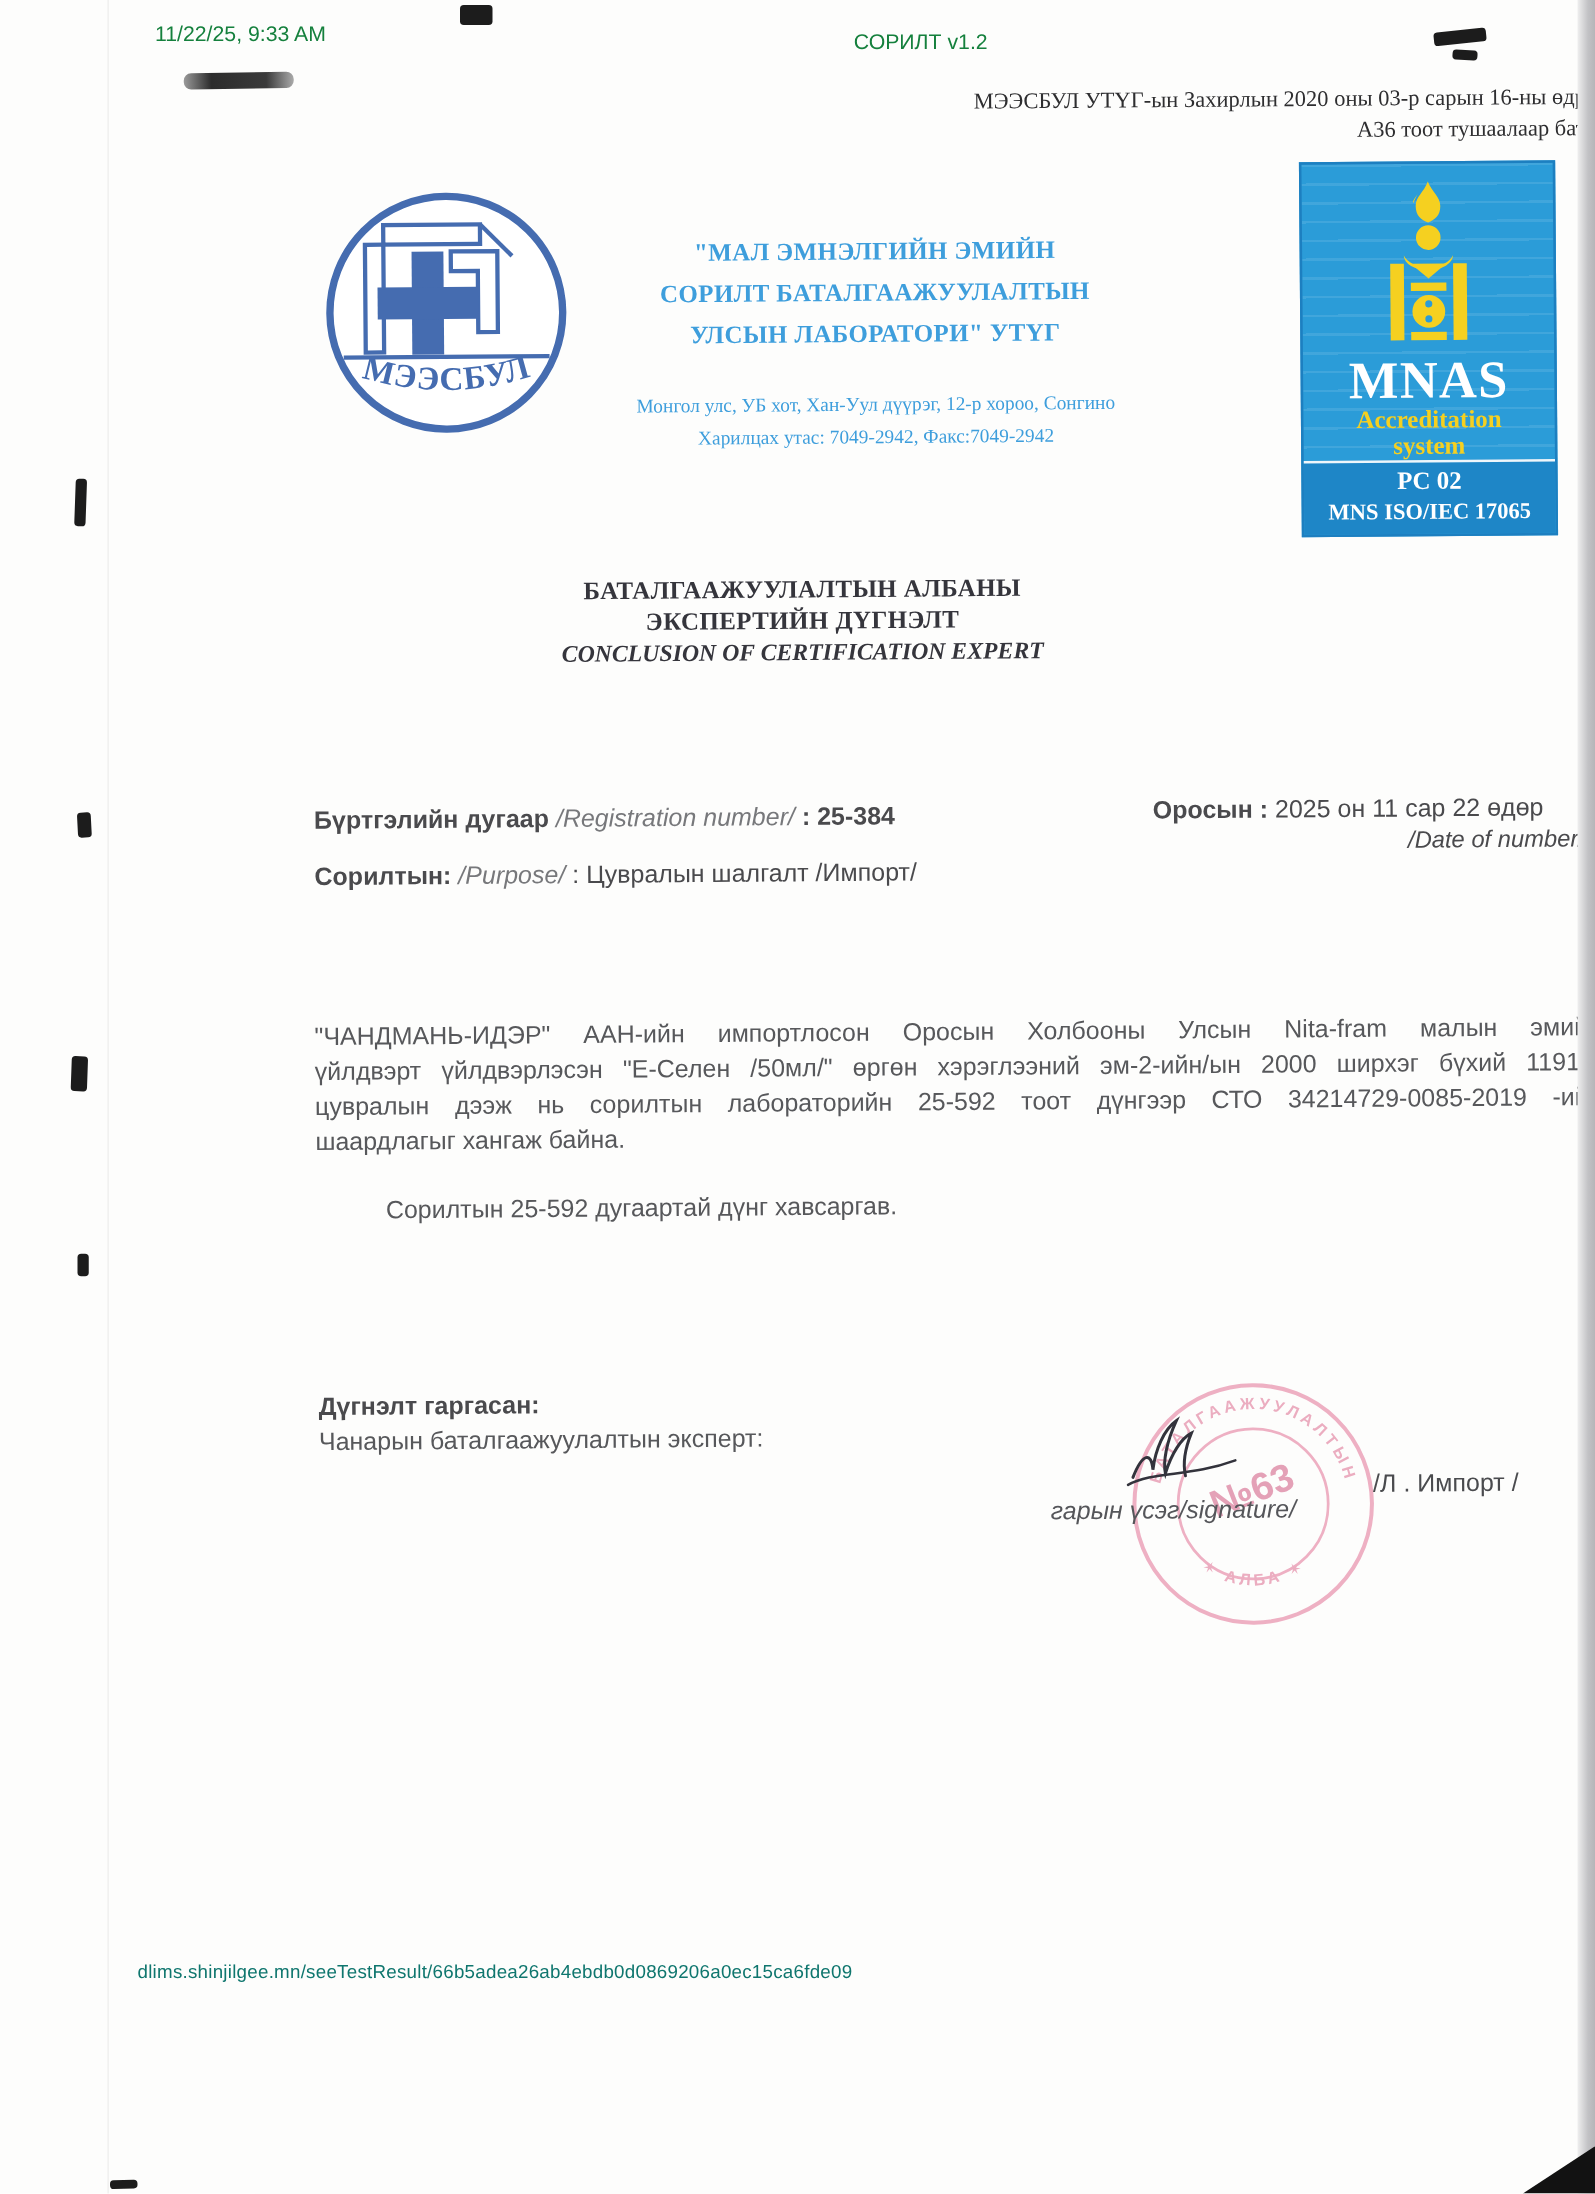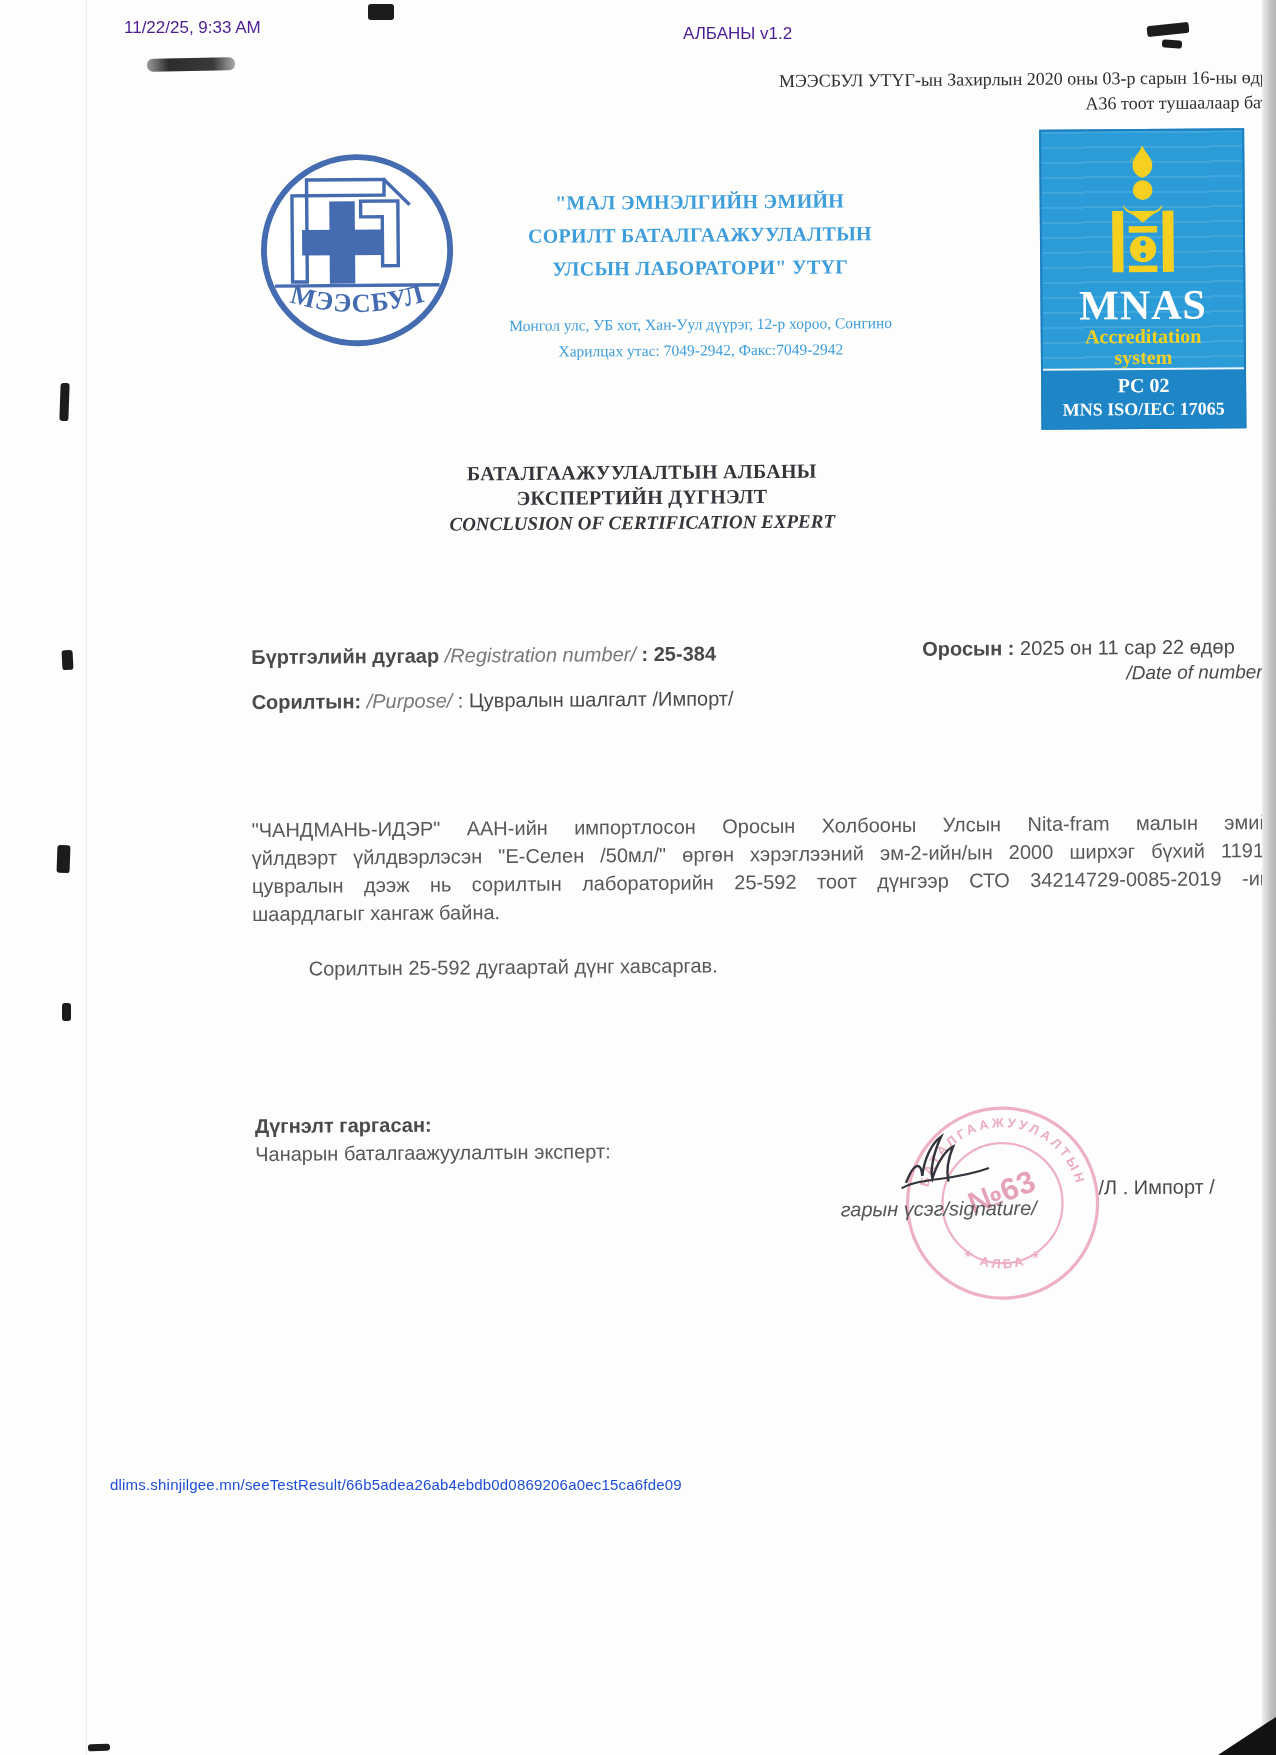--- a/index.html
+++ b/index.html
@@ -5,24 +5,24 @@
   html,body{margin:0;padding:0;background:#ffffff;}
   #page{position:relative;width:1276px;height:1755px;background:#fdfdfc;overflow:hidden;
         font-family:"Liberation Sans","DejaVu Sans",sans-serif;}
   .abs{position:absolute;}
   .nowrap{white-space:nowrap;}
   .serif{font-family:"Liberation Serif","DejaVu Serif",serif;}
   .b{font-weight:bold;}
   .i{font-style:italic;}
 
   
-  .print-txt{color:#4c1d95;font-size:17px;}
+  .print-txt{color:#15803d;font-size:17px;}
   #print-timestamp{left:124px;top:18px;}
   #print-title{left:683px;top:24px;}
-  #print-url{left:110px;top:1476px;font-size:15px;color:#1d4ed8;letter-spacing:.2px;}
+  #print-url{left:110px;top:1569px;font-size:15px;color:#0f766e;letter-spacing:.2px;}
 
   
   #scan{position:absolute;inset:0;transform:rotate(-0.45deg);transform-origin:640px 880px;}
 
   #approval-note{right:-28px;top:70px;text-align:right;font-size:18px;line-height:25px;
                  color:#2e2e30;}
   #org-logo{left:264px;top:150px;}
   #org-block{left:490px;top:186px;width:430px;text-align:center;}
   .org-name-line{font-size:20px;font-weight:bold;color:#3e9edc;line-height:33px;
                  font-family:"Liberation Serif","DejaVu Serif",serif;letter-spacing:.3px;}
@@ -217,16 +217,16 @@
   <div class="mark" style="left:1162px;top:40px;width:20px;height:8px;transform:rotate(4deg);"></div>
   <div class="mark" style="left:60px;top:383px;width:9px;height:38px;transform:rotate(2deg);"></div>
   <div class="mark" style="left:62px;top:650px;width:11px;height:20px;transform:rotate(-3deg);"></div>
   <div class="mark" style="left:57px;top:845px;width:13px;height:28px;transform:rotate(2deg);"></div>
   <div class="mark" style="left:62px;top:1003px;width:9px;height:18px;"></div>
   <div class="mark" style="left:88px;top:1744px;width:22px;height:7px;transform:rotate(-2deg);"></div>
   <div id="edge-strip"></div>
   <div id="corner-fold"></div>
 
   <div id="print-timestamp" class="abs print-txt nowrap">11/22/25, 9:33 AM</div>
-  <div id="print-title" class="abs print-txt nowrap">АЛБАНЫ v1.2</div>
+  <div id="print-title" class="abs print-txt nowrap">СОРИЛТ v1.2</div>
   <div id="print-url" class="abs nowrap">dlims.shinjilgee.mn/seeTestResult/66b5adea26ab4ebdb0d0869206a0ec15ca6fde09</div>
 
 </div>
 
 </body></html>

